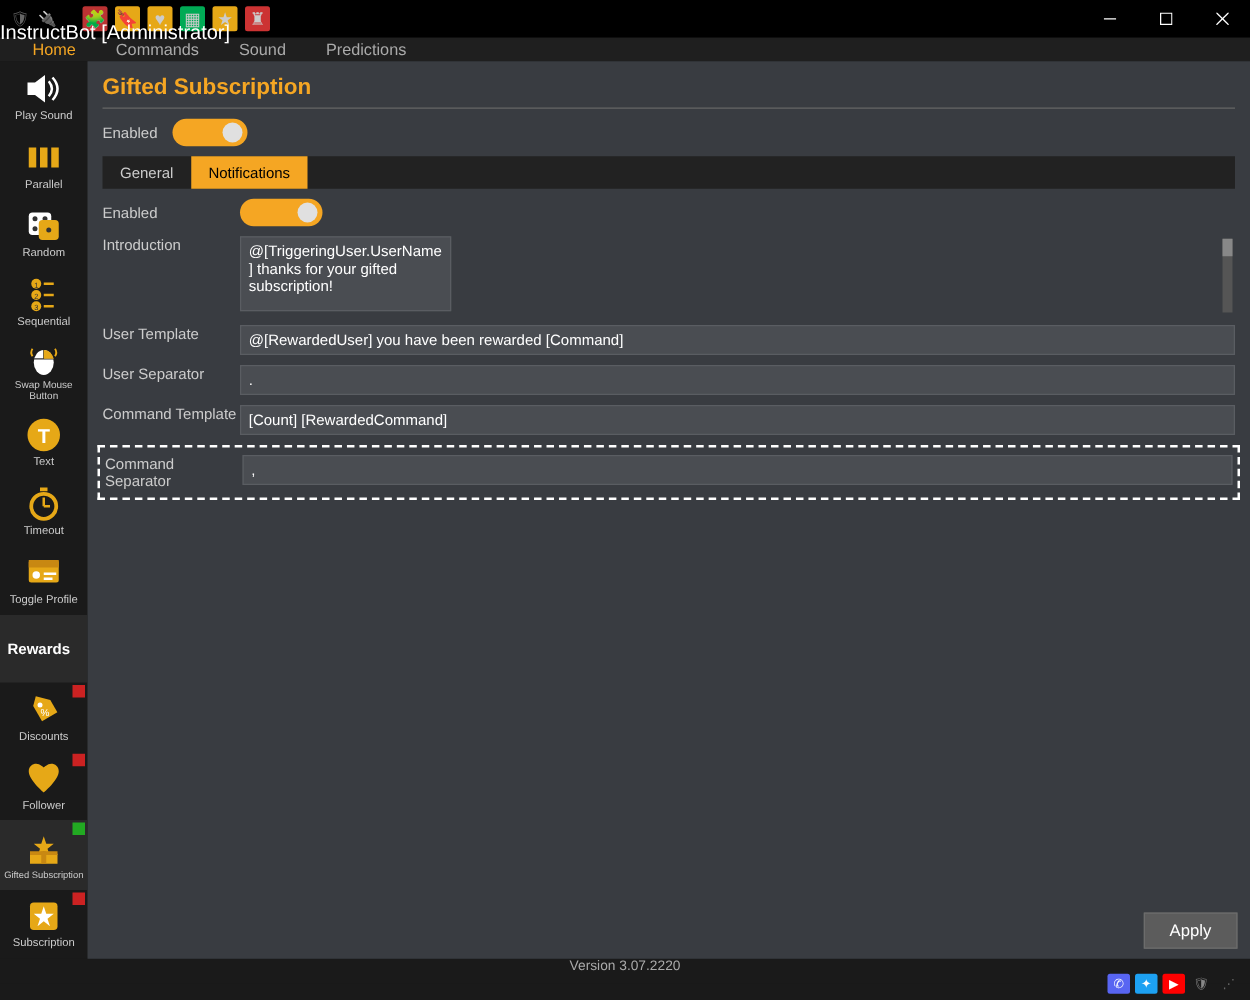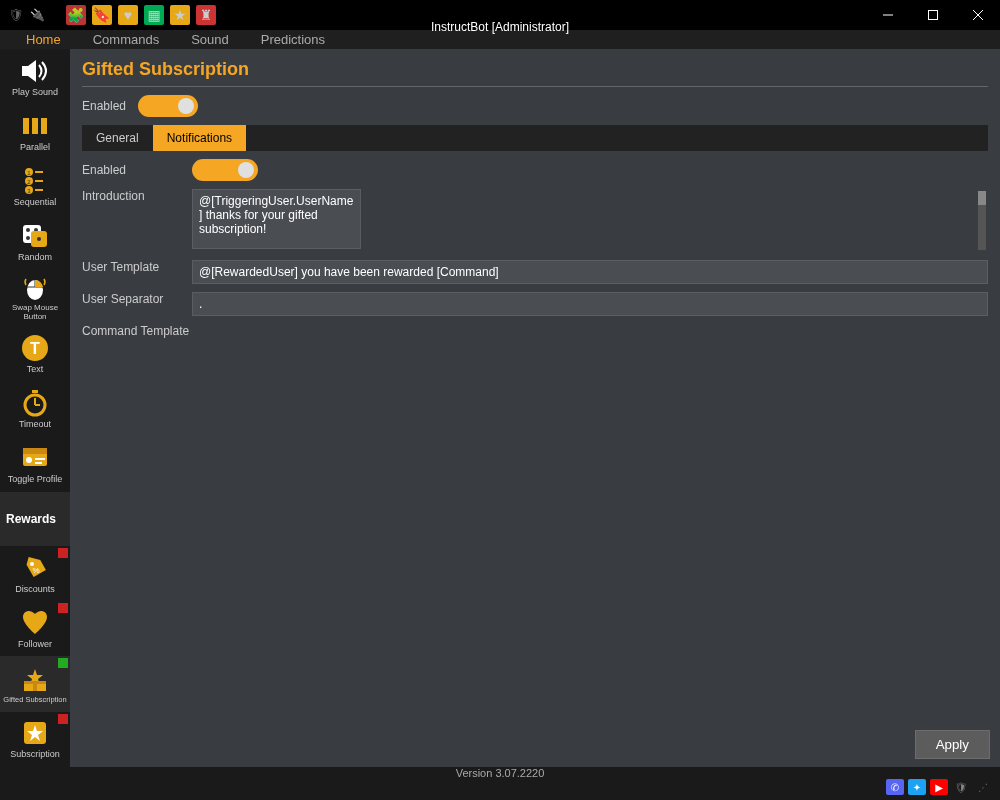--- a/index.html
+++ b/index.html
@@ -4,21 +4,21 @@
 <style>
 * { box-sizing: border-box; margin: 0; padding: 0; }
 body { width: 1000px; height: 800px; background: #1a1a1a; font-family: "Segoe UI", Arial, sans-serif; font-size: 12px; color: #ccc; overflow: hidden; }
 
 
 .titlebar { height: 30px; background: #000; display: flex; align-items: center; position: relative; }
 .titlebar-icons { display: flex; gap: 6px; padding-left: 8px; }
 .tb-icon { width: 16px; height: 16px; display: flex; align-items: center; justify-content: center; font-size: 12px; }
 .titlebar-app-icons { display: flex; gap: 6px; margin-left: 20px; }
 .ta-icon { width: 20px; height: 20px; display: flex; align-items: center; justify-content: center; font-size: 14px; border-radius: 2px;}
-.titlebar-title { position: absolute; left: 0; right: 0; text-align: center; color: #fff; font-size: 12px; pointer-events: none; margin-top: 23px;}
+.titlebar-title { position: absolute; left: 0; right: 0; color: #fff; font-size: 16px; pointer-events: none; margin-top: 23px;}
 .window-controls { margin-left: auto; display: flex; }
 .win-ctrl { width: 45px; height: 30px; display: flex; align-items: center; justify-content: center; color: #fff; cursor: pointer; }
 .win-ctrl svg { width: 10px; height: 10px; }
 
 
 .menubar { height: 19px; background: #1f1f1f; display: flex; align-items: center; padding-left: 10px; }
 .menu-item { padding: 8px 16px; color: #aaa; cursor: pointer; font-size: 13px; }
 .menu-item.active { color: #f5a623; }
 
 
@@ -127,51 +127,51 @@
     </div>
     <div class="side-item">
       <div class="side-icon">
           <svg width="28" height="24" viewBox="0 0 28 24">
             <rect x="2" y="4" width="6" height="16" fill="#e6a817"></rect>
             <rect x="11" y="4" width="6" height="16" fill="#e6a817"></rect>
             <rect x="20" y="4" width="6" height="16" fill="#e6a817"></rect>
           </svg>
         </div>
       <div class="side-label">Parallel</div>
+    </div>
+    <div class="side-item">
+      <div class="side-icon">
+          <svg width="28" height="26" viewBox="0 0 28 26">
+            <rect x="2" y="2" width="18" height="18" rx="3" fill="#fff"></rect>
+            <circle cx="7" cy="7" r="2" fill="#333"></circle>
+            <circle cx="15" cy="7" r="2" fill="#333"></circle>
+            <circle cx="7" cy="15" r="2" fill="#333"></circle>
+            <circle cx="15" cy="15" r="2" fill="#333"></circle>
+            <rect x="10" y="8" width="16" height="16" rx="3" fill="#e6a817"></rect>
+            <circle cx="18" cy="16" r="2" fill="#333"></circle>
+          </svg>
+        </div>
+      <div class="side-label">Random</div>
     </div>
     <div class="side-item">
       <div class="side-icon">
           <svg width="24" height="28" viewBox="0 0 24 28">
             <circle cx="6" cy="5" r="4" fill="#e6a817"></circle>
             <circle cx="6" cy="14" r="4" fill="#e6a817"></circle>
             <circle cx="6" cy="23" r="4" fill="#e6a817"></circle>
             <text x="6" y="8" font-size="6" fill="#333" text-anchor="middle">1</text>
             <text x="6" y="17" font-size="6" fill="#333" text-anchor="middle">2</text>
             <text x="6" y="26" font-size="6" fill="#333" text-anchor="middle">3</text>
             <path d="M12 5 L20 5 M12 14 L20 14 M12 23 L20 23" stroke="#e6a817" stroke-width="2"></path>
           </svg>
         </div>
       <div class="side-label">Sequential</div>
     </div>
     <div class="side-item">
       <div class="side-icon">
-          <svg width="28" height="26" viewBox="0 0 28 26">
-            <rect x="2" y="2" width="18" height="18" rx="3" fill="#fff"></rect>
-            <circle cx="7" cy="7" r="2" fill="#333"></circle>
-            <circle cx="15" cy="7" r="2" fill="#333"></circle>
-            <circle cx="7" cy="15" r="2" fill="#333"></circle>
-            <circle cx="15" cy="15" r="2" fill="#333"></circle>
-            <rect x="10" y="8" width="16" height="16" rx="3" fill="#e6a817"></rect>
-            <circle cx="18" cy="16" r="2" fill="#333"></circle>
-          </svg>
-        </div>
-      <div class="side-label">Random</div>
-    </div>
-    <div class="side-item">
-      <div class="side-icon">
           <svg width="26" height="26" viewBox="0 0 26 26">
             <ellipse cx="13" cy="15" rx="8" ry="10" fill="#fff"></ellipse>
             <path d="M5 12 L21 12 M13 5 L13 12" stroke="#333"></path>
             <path d="M13 5 A8 10 0 0 1 21 12 L13 12 Z" fill="#e6a817"></path>
             <path d="M4 4 Q2 7 4 10" fill="none" stroke="#e6a817" stroke-width="1.5"></path>
             <path d="M22 4 Q24 7 22 10" fill="none" stroke="#e6a817" stroke-width="1.5"></path>
           </svg>
         </div>
       <div class="side-label" style="font-size:8px">Swap Mouse Button</div>
     </div>
@@ -291,22 +291,29 @@
       <input class="text-input" value="@[RewardedUser] you have been rewarded [Command]" style="">
     </div>
 
     <div class="field-row">
       <div class="row-label">User Separator</div>
       <input class="text-input" value="." style="">
     </div>
 
     <div class="field-row">
       <div class="row-label">Command Template</div>
-    </div>
-
+      <input class="text-input" value="[Count] [RewardedCommand]" style="">
+    </div>
+
+    <div class="highlight-row">
+      <div class="field-row" style="margin-bottom:0">
+        <div class="row-label">Command Separator</div>
+        <input class="text-input" value="," style="">
+      </div>
+    </div>
 
     <button class="apply-btn">Apply</button>
   </div>
 </div>
 
 <div class="statusbar">
   <span>Version 3.07.2220</span>
   <div class="status-icons">
     <div class="status-icon" style="background:#5865f2">✆</div>
     <div class="status-icon" style="background:#1da1f2">✦</div>

